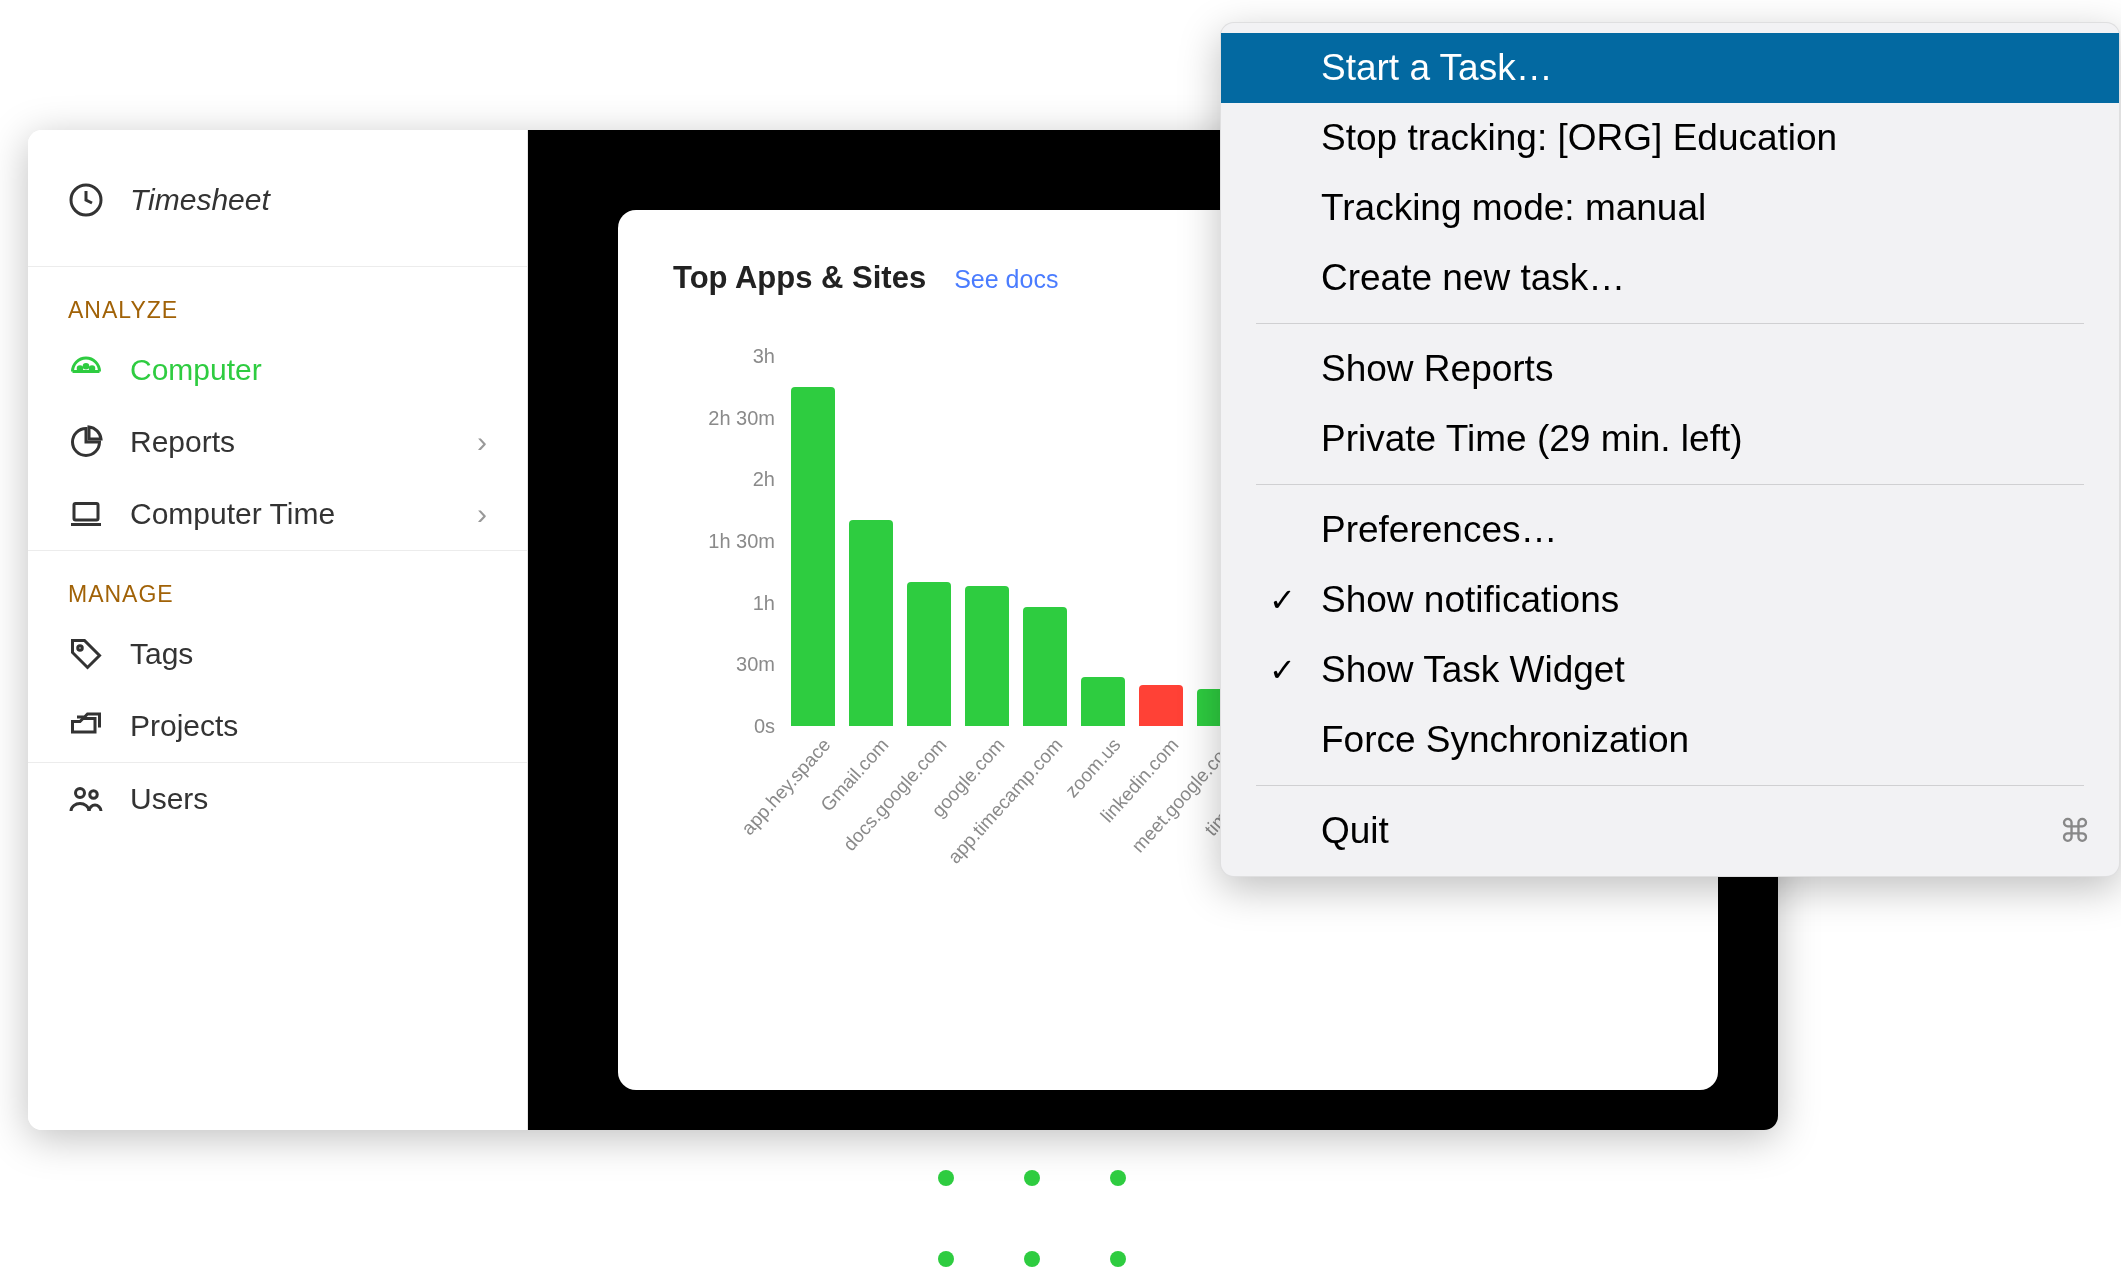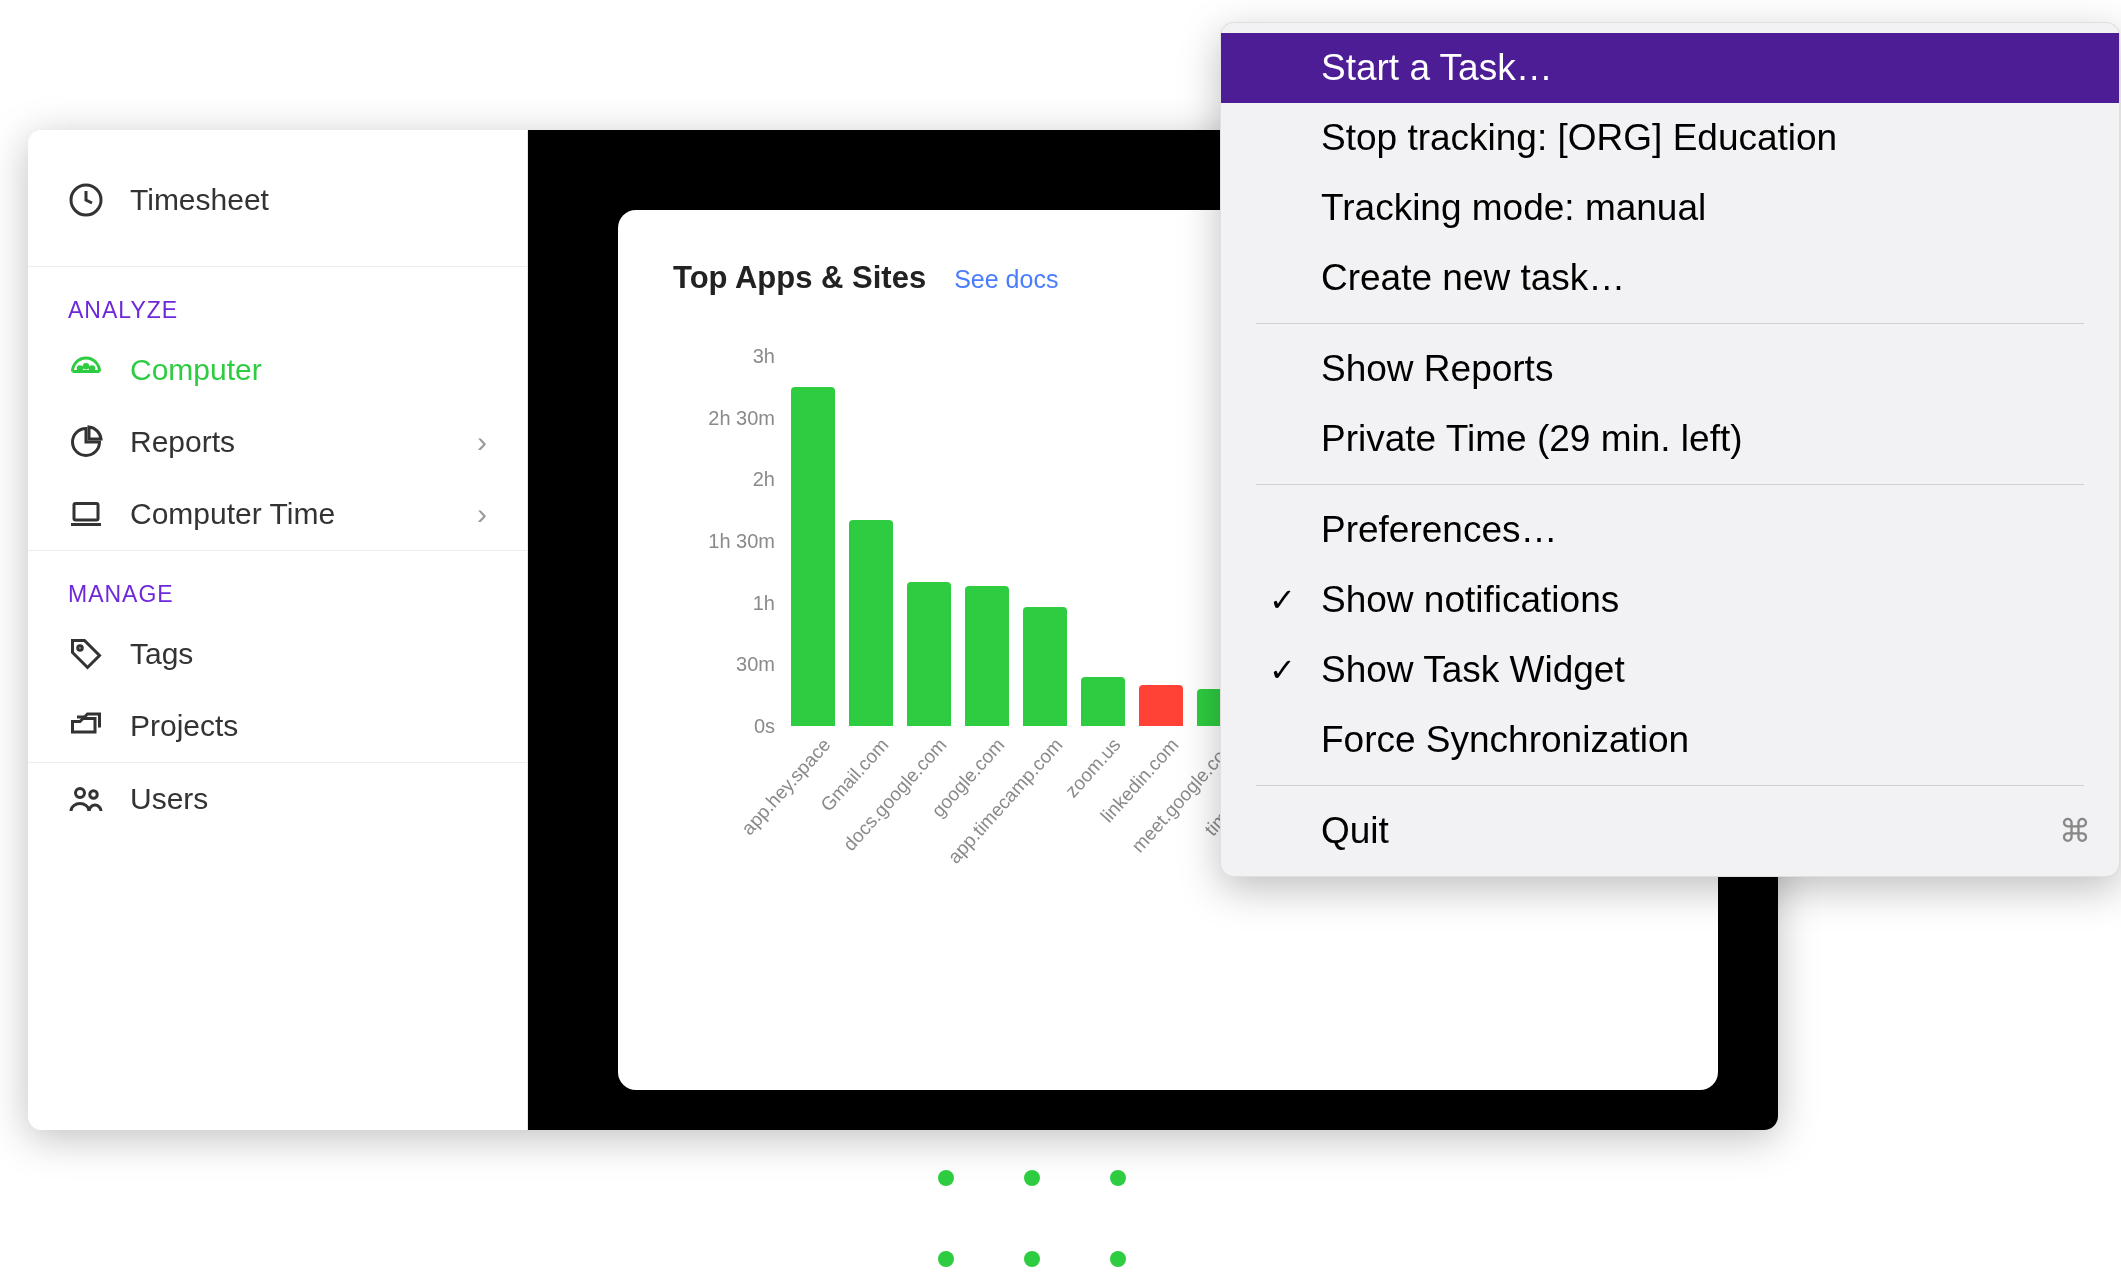--- a/index.html
+++ b/index.html
@@ -30,20 +30,21 @@
     
     .sidebar {
       width: 500px;
       background: #fff;
       border-right: 1px solid #e6e6e6;
       padding-top: 10px;
     }
     .sidebar-top {
       padding: 24px 40px 30px 40px;
       border-bottom: 1px solid #ececec;
+      font-style: italic;
     }
     .sidebar-item {
       display: flex;
       align-items: center;
       padding: 18px 40px;
       gap: 26px;
       font-size: 30px;
       color: #333;
       cursor: pointer;
       position: relative;
@@ -61,21 +62,21 @@
     .sidebar-item.active .icon svg { stroke: #2ecc40; fill: none; }
     .chevron {
       position: absolute;
       right: 40px;
       font-size: 30px;
       color: #999;
     }
     .section-label {
       padding: 30px 40px 10px 40px;
       font-size: 23px;
-      color: #6d28d9;
+      color: #a16207;
       letter-spacing: 1px;
     }
     .divider {
       height: 1px;
       background: #ececec;
       margin: 0;
     }
     
     .main {
       flex: 1;
@@ -173,21 +174,21 @@
     .menu-item {
       display: flex;
       align-items: center;
       padding: 14px 48px 14px 100px;
       font-size: 37px;
       color: #000;
       cursor: pointer;
       position: relative;
     }
     .menu-item.highlighted {
-      background: #4c1d95;
+      background: #0369a1;
       color: #fff;
     }
     .menu-item .check {
       position: absolute;
       left: 48px;
       font-size: 32px;
     }
     .menu-item .shortcut {
       position: absolute;
       right: 28px;

